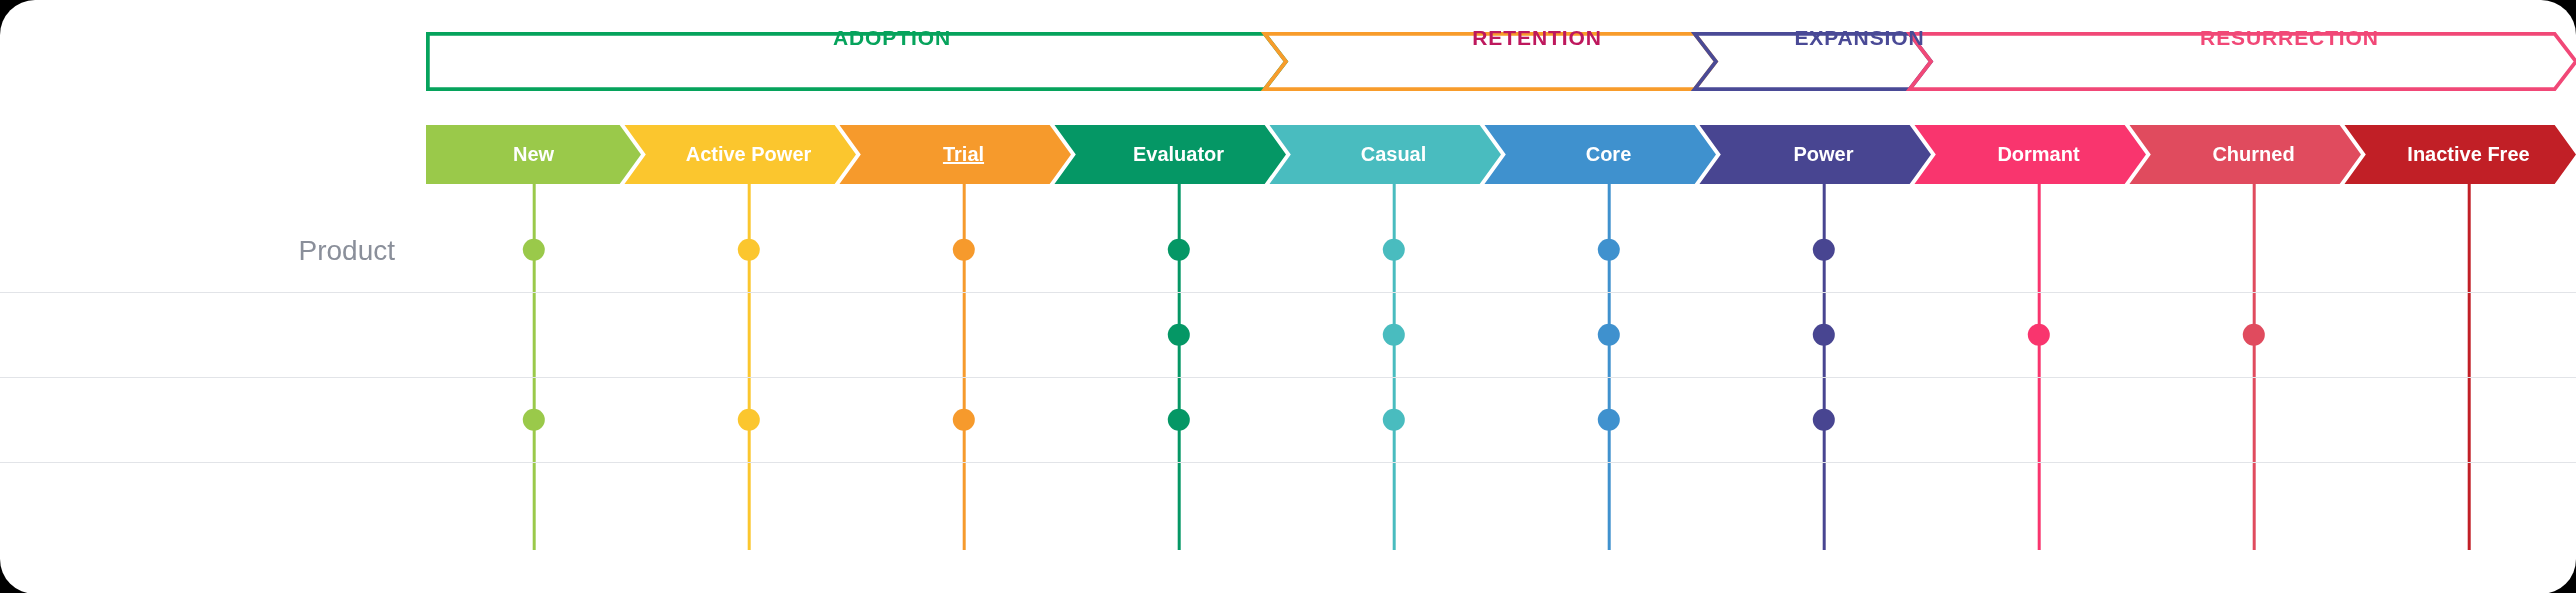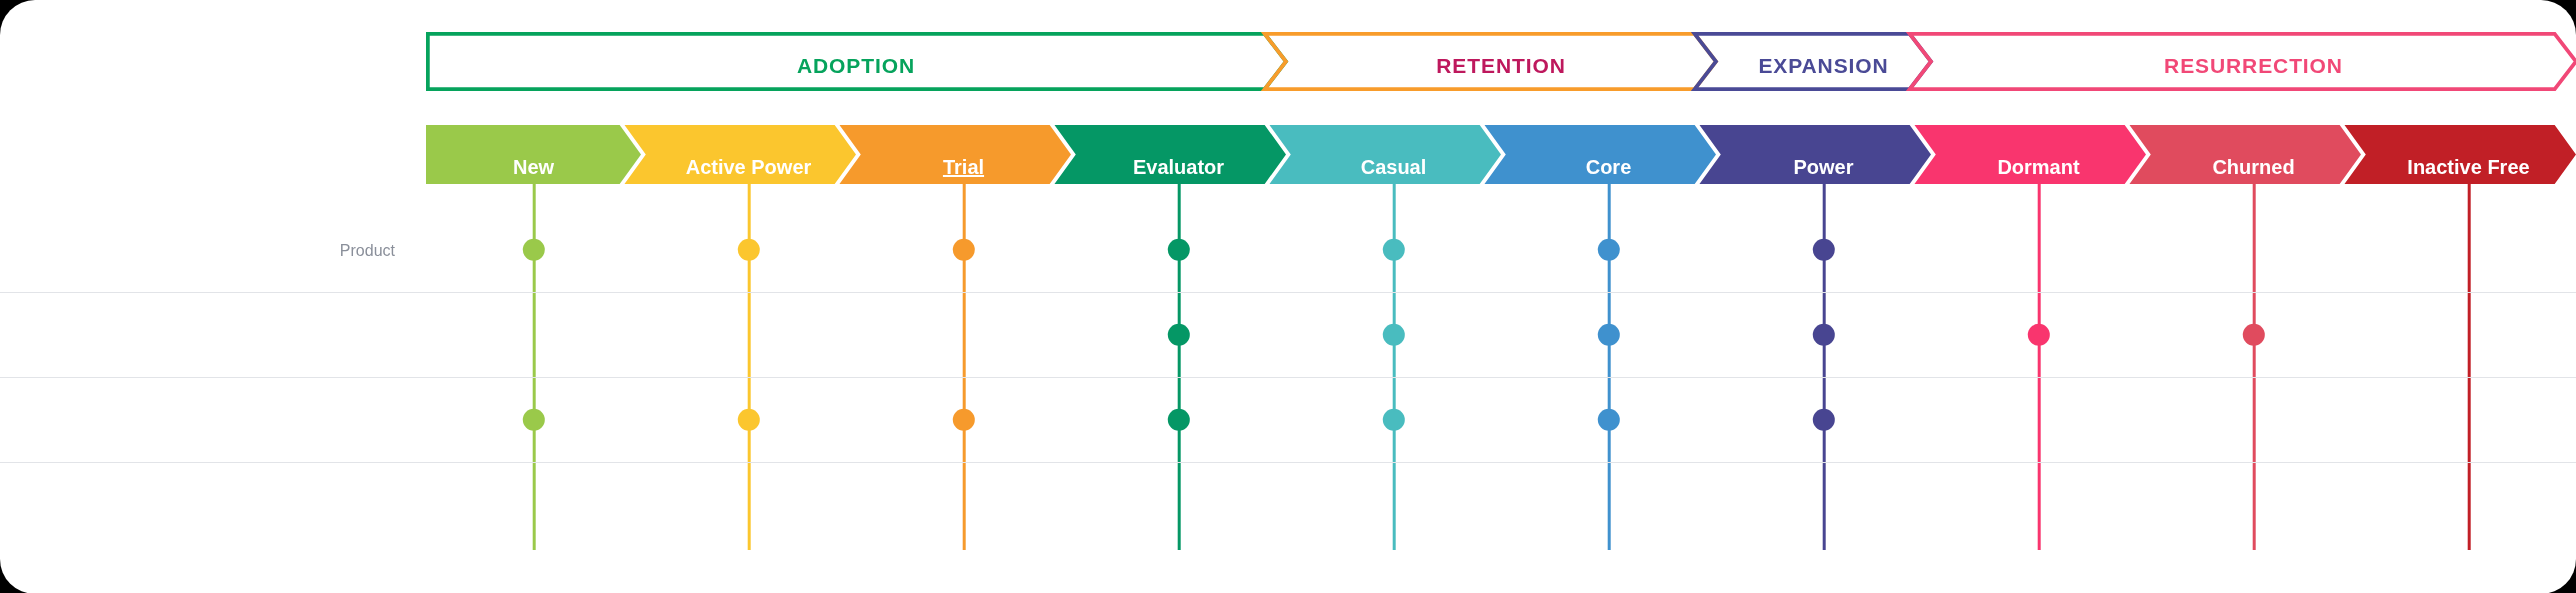--- a/index.html
+++ b/index.html
@@ -28,44 +28,45 @@
     position: absolute;
     left: 426px;
     top: 32px;
     width: 2150px;
     height: 59px;
   }
   #phase-band svg { display: block; width: 2150px; height: 59px; }
 
   .phase-label {
     position: absolute;
-    top: 44px;
+    top: 16px;
     height: 43px;
     display: flex;
     align-items: center;
     justify-content: center;
     font-size: 21px;
     font-weight: 700;
     letter-spacing: 0.9px;
     white-space: nowrap;
     pointer-events: none;
+    margin-left: 36px;
   }
 
   #stage-band {
     position: absolute;
     left: 426px;
     top: 125px;
     width: 2150px;
     height: 59px;
   }
   #stage-band svg { display: block; width: 2150px; height: 59px; }
 
   .stage-label {
     position: absolute;
-    top: 138px;
+    top: 125px;
     height: 59px;
     display: flex;
     align-items: center;
     justify-content: center;
     color: #ffffff;
     font-size: 20px;
     font-weight: 700;
     white-space: nowrap;
     pointer-events: none;
   }
@@ -88,21 +89,21 @@
   .row-label {
     position: absolute;
     left: 0;
     top: 0;
     width: 395px;
     height: 85px;
     display: flex;
     align-items: center;
     justify-content: flex-end;
     color: #8a8f9a;
-    font-size: 16px;
+    font-size: 28px;
     font-weight: 400;
     white-space: nowrap;
   }
 
   
   #lines {
     position: absolute;
     left: 0;
     top: 184px;
     width: 2576px;

